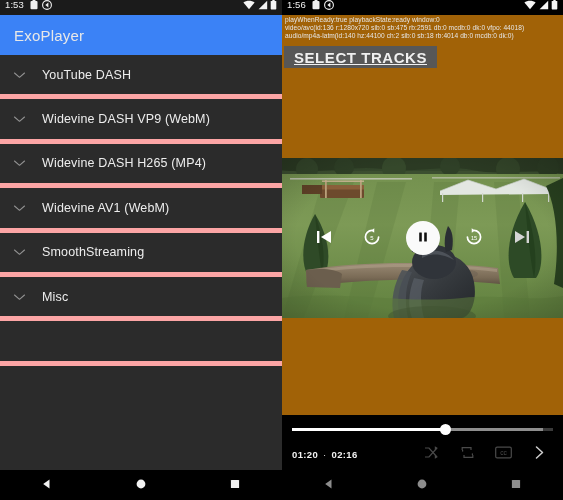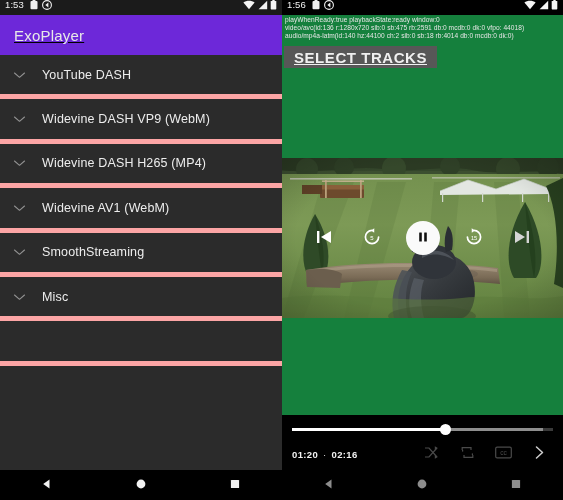--- a/index.html
+++ b/index.html
@@ -20,21 +20,21 @@
   
   .pane-left {
     position:relative;
     width:282px; height:500px;
     background:#000;
     overflow:hidden;
   }
   .pane-right {
     position:relative;
     width:281px; height:500px;
-    background:#15803d;
+    background:#a16207;
     overflow:hidden;
   }
 
   
   .statusbar {
     height:15px;
     display:flex;
     align-items:flex-start;
     padding:0 5px;
     background:#1b1b1b;
@@ -45,25 +45,24 @@
   .pane-right .statusbar { background:#000; }
   .sb-time { font-size:9.5px; line-height:1; }
   .sb-left-icons { display:flex; align-items:center; gap:4px; margin-left:6px; }
   .sb-spacer { flex:1; }
   .sb-right-icons { display:flex; align-items:center; gap:2.5px; }
   .ic { display:block; }
 
   
   .appbar {
     height:40px;
-    background:#6d28d9;
+    background:#3b82f6;
     display:flex;
     align-items:center;
     padding-left:14px;
-    text-decoration:underline;
   }
   .appbar-title {
     color:#e8e8e8;
     font-size:15px;
     font-weight:400;
     letter-spacing:0.2px;
   }
 
   
   .list {

